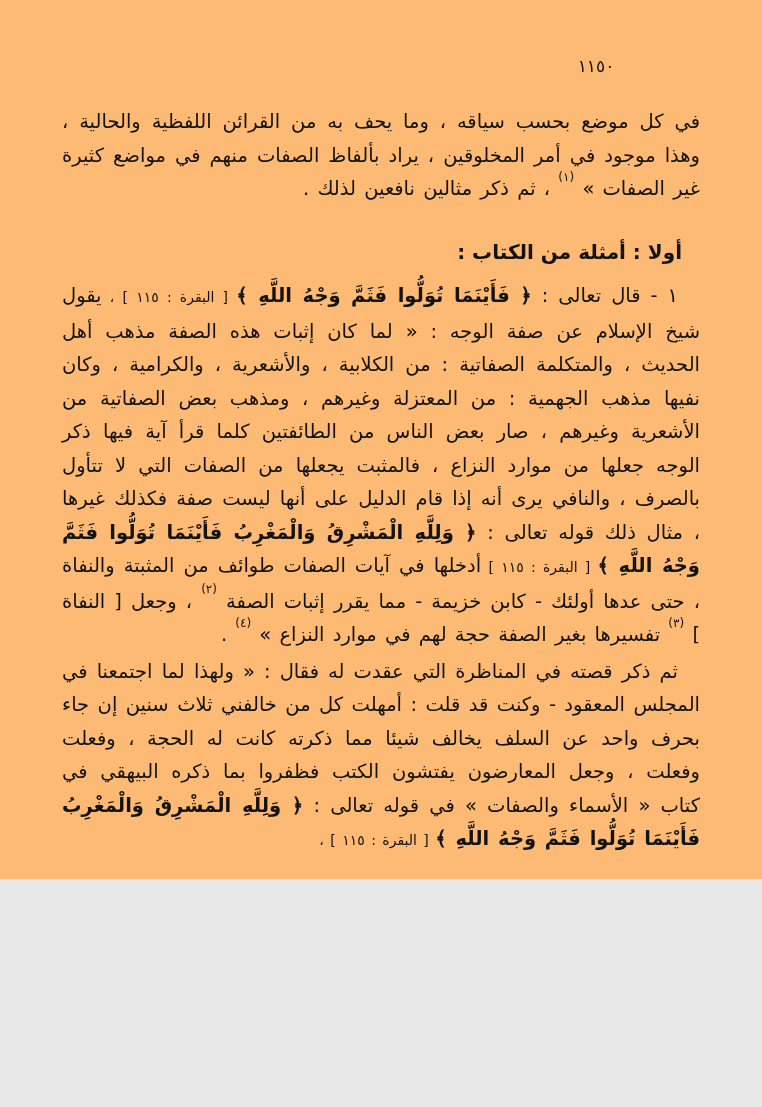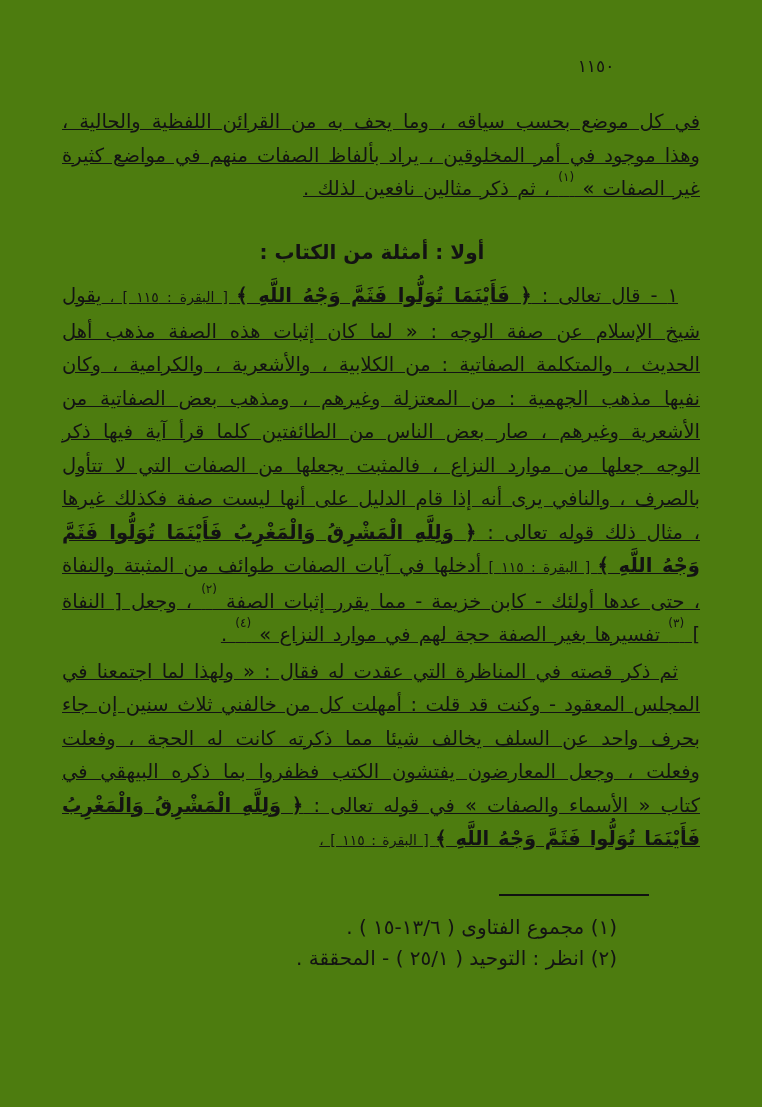--- a/index.html
+++ b/index.html
@@ -1,21 +1,21 @@
 <!DOCTYPE html>
 <html lang="ar" dir="rtl"><head>
 <meta charset="utf-8">
 <style>
   html, body { margin: 0; padding: 0; background: #e8e8e8; }
   .page {
     position: relative;
     width: 762px;
-    height: 1107px;
+    height: 879px;
     margin: 0 auto;
-    background: #4d7c0f;
+    background: #fdba74;
     color: #131313;
     direction: rtl;
     font-family: "DejaVu Sans", sans-serif;
     overflow: hidden;
     box-sizing: border-box;
     padding: 105px 62px 0 62px;
   }
   .page-number {
     position: absolute;
     top: 56px;
@@ -25,33 +25,31 @@
     letter-spacing: 1px;
     text-align: center;
     white-space: nowrap;
   }
   .body-text p {
     margin: 0;
     font-size: 19.5px;
     line-height: 33.5px;
     text-align: justify;
     word-spacing: 2px;
-    text-decoration: underline;
   }
   p.para-1 { margin-bottom: 30px; }
   p.para-2 { margin-bottom: 14px; }
   p.para-3 { margin-bottom: 3px; }
   .indent { text-indent: 22px; }
   .section-heading {
     margin: 0 0 10px 0;
     font-size: 20px;
     font-weight: bold;
     line-height: 33.5px;
     text-indent: 18px;
-    text-align: center;
   }
   .quran { font-weight: bold; }
   .verse-ref { font-size: 14px; }
   sup.fn-ref {
     font-size: 12px;
     position: relative;
     top: -7px;
     line-height: 0;
   }
   .footer-area {

